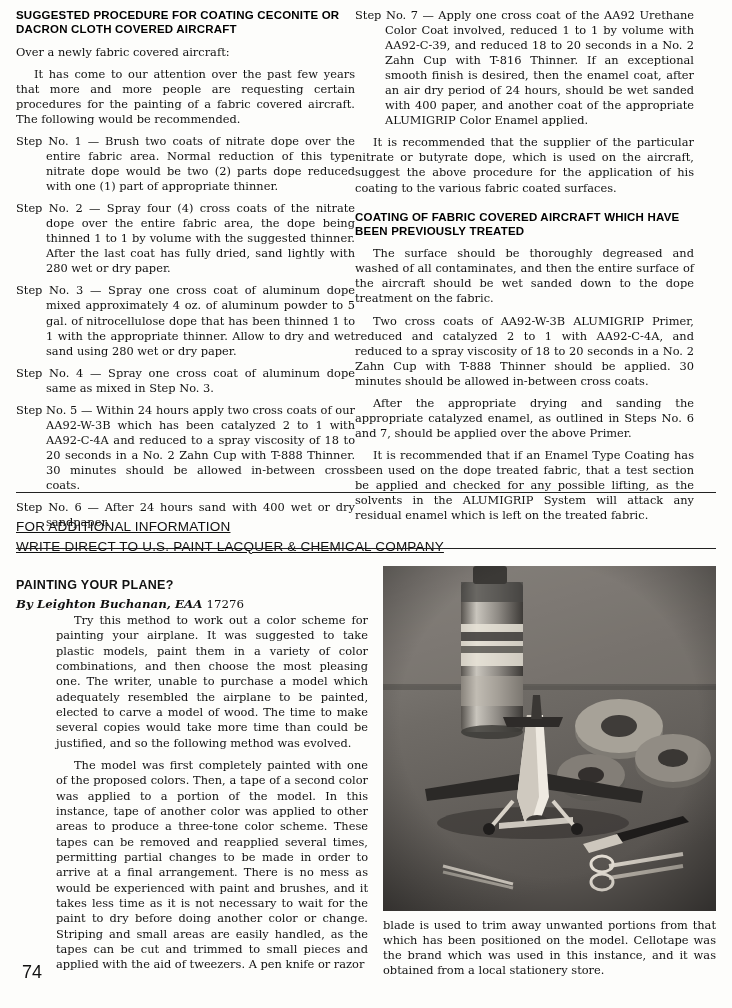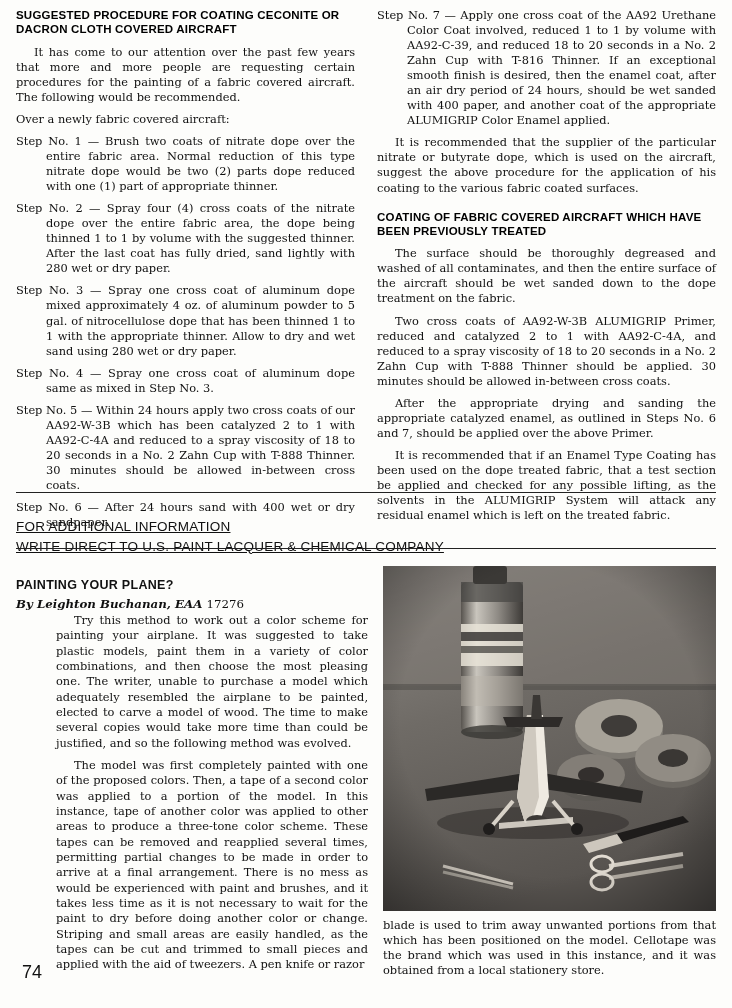--- a/index.html
+++ b/index.html
@@ -21,21 +21,20 @@
     width: 732px; height: 1008px;
     background: #fdfdfb;
   }
   
   .top-cols {
     position: absolute;
     left: 16px;
     top: 8px;
     width: 700px;
     display: flex;
-    gap: 22px;
   }
   .col {
     width: 339px;
   }
   h2.sec-title {
     font-family: "Liberation Sans", sans-serif;
     font-size: 11.5px;
     font-weight: bold;
     letter-spacing: 0.2px;
     line-height: 1.25;
@@ -150,22 +149,22 @@
 </style>
 </head>
 <body>
 
 <div class="page">
 
   <div class="top-cols">
 
     <div class="col">
       <h2 class="sec-title">SUGGESTED PROCEDURE FOR COATING CECONITE OR DACRON CLOTH COVERED AIRCRAFT</h2>
+      <p class="body noindent">Over a newly fabric covered aircraft:</p>
       <p class="body indent">It has come to our attention over the past few years that more and more people are requesting certain procedures for the painting of a fabric covered aircraft. The following would be recommended.</p>
-      <p class="body noindent">Over a newly fabric covered aircraft:</p>
       <p class="body hang">Step No. 1 — Brush two coats of nitrate dope over the entire fabric area. Normal reduction of this type nitrate dope would be two (2) parts dope reduced with one (1) part of appropriate thinner.</p>
       <p class="body hang">Step No. 2 — Spray four (4) cross coats of the nitrate dope over the entire fabric area, the dope being thinned 1 to 1 by volume with the suggested thinner. After the last coat has fully dried, sand lightly with 280 wet or dry paper.</p>
       <p class="body hang">Step No. 3 — Spray one cross coat of aluminum dope mixed approximately 4 oz. of aluminum powder to 5 gal. of nitrocellulose dope that has been thinned 1 to 1 with the appropriate thinner. Allow to dry and wet sand using 280 wet or dry paper.</p>
       <p class="body hang">Step No. 4 — Spray one cross coat of aluminum dope same as mixed in Step No. 3.</p>
       <p class="body hang">Step No. 5 — Within 24 hours apply two cross coats of our AA92-W-3B which has been catalyzed 2 to 1 with AA92-C-4A and reduced to a spray viscosity of 18 to 20 seconds in a No. 2 Zahn Cup with T-888 Thinner. 30 minutes should be allowed in-between cross coats.</p>
       <p class="body hang">Step No. 6 — After 24 hours sand with 400 wet or dry sandpaper.</p>
     </div>
 
     <div class="col">
       <p class="body hang">Step No. 7 — Apply one cross coat of the AA92 Urethane Color Coat involved, reduced 1 to 1 by volume with AA92-C-39, and reduced 18 to 20 seconds in a No. 2 Zahn Cup with T-816 Thinner. If an exceptional smooth finish is desired, then the enamel coat, after an air dry period of 24 hours, should be wet sanded with 400 paper, and another coat of the appropriate ALUMIGRIP Color Enamel applied.</p>

